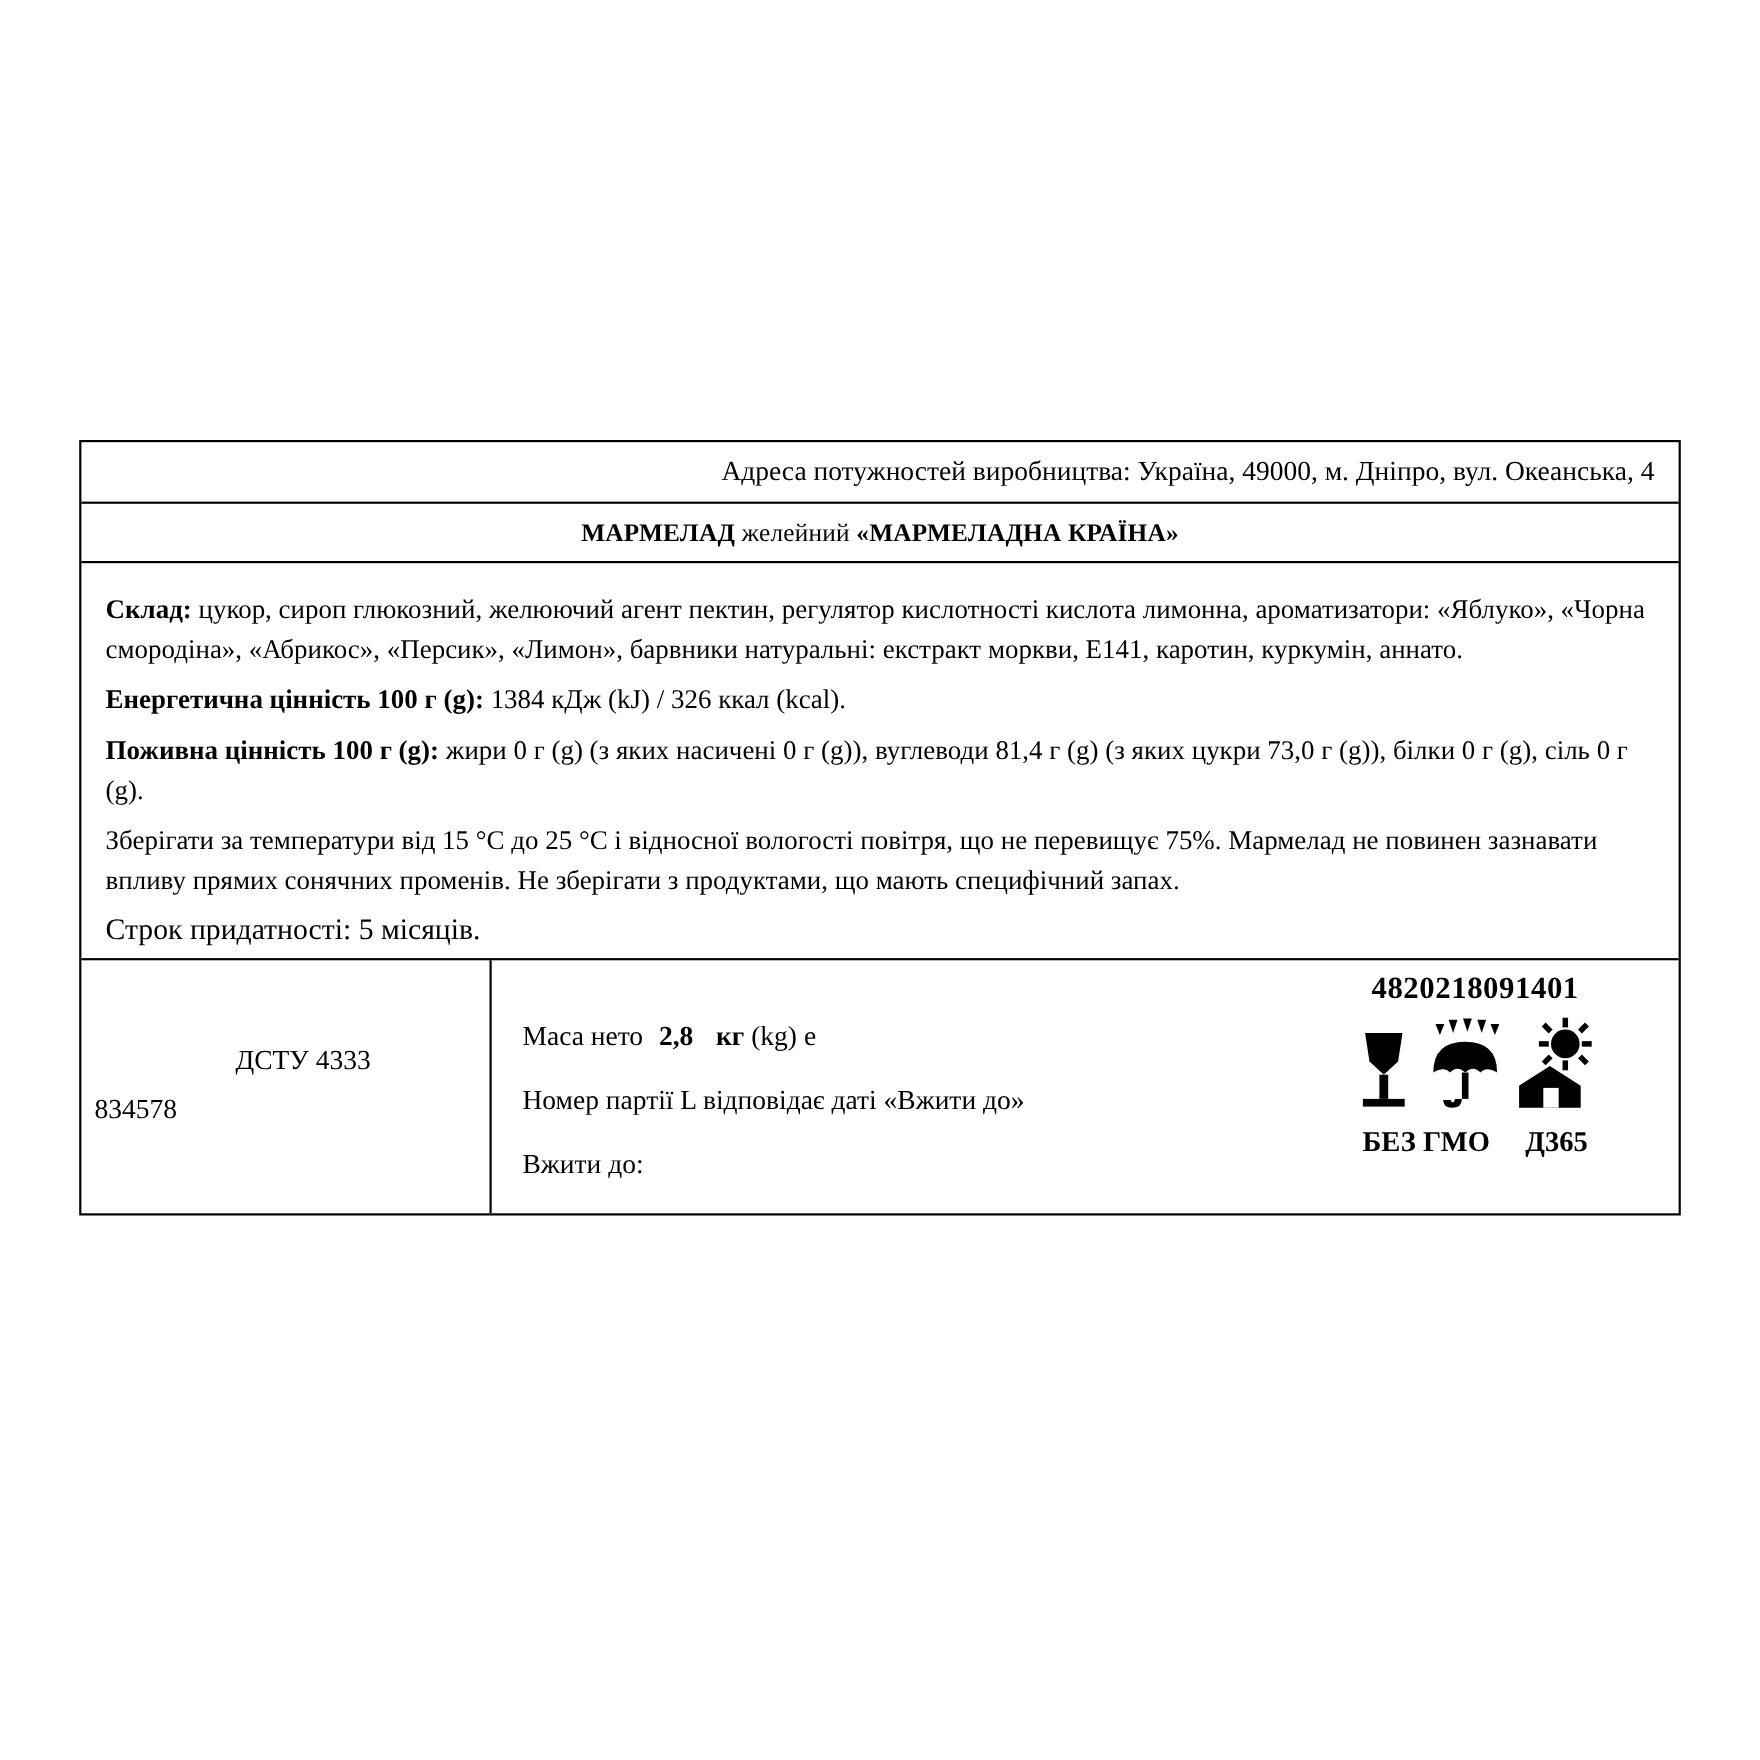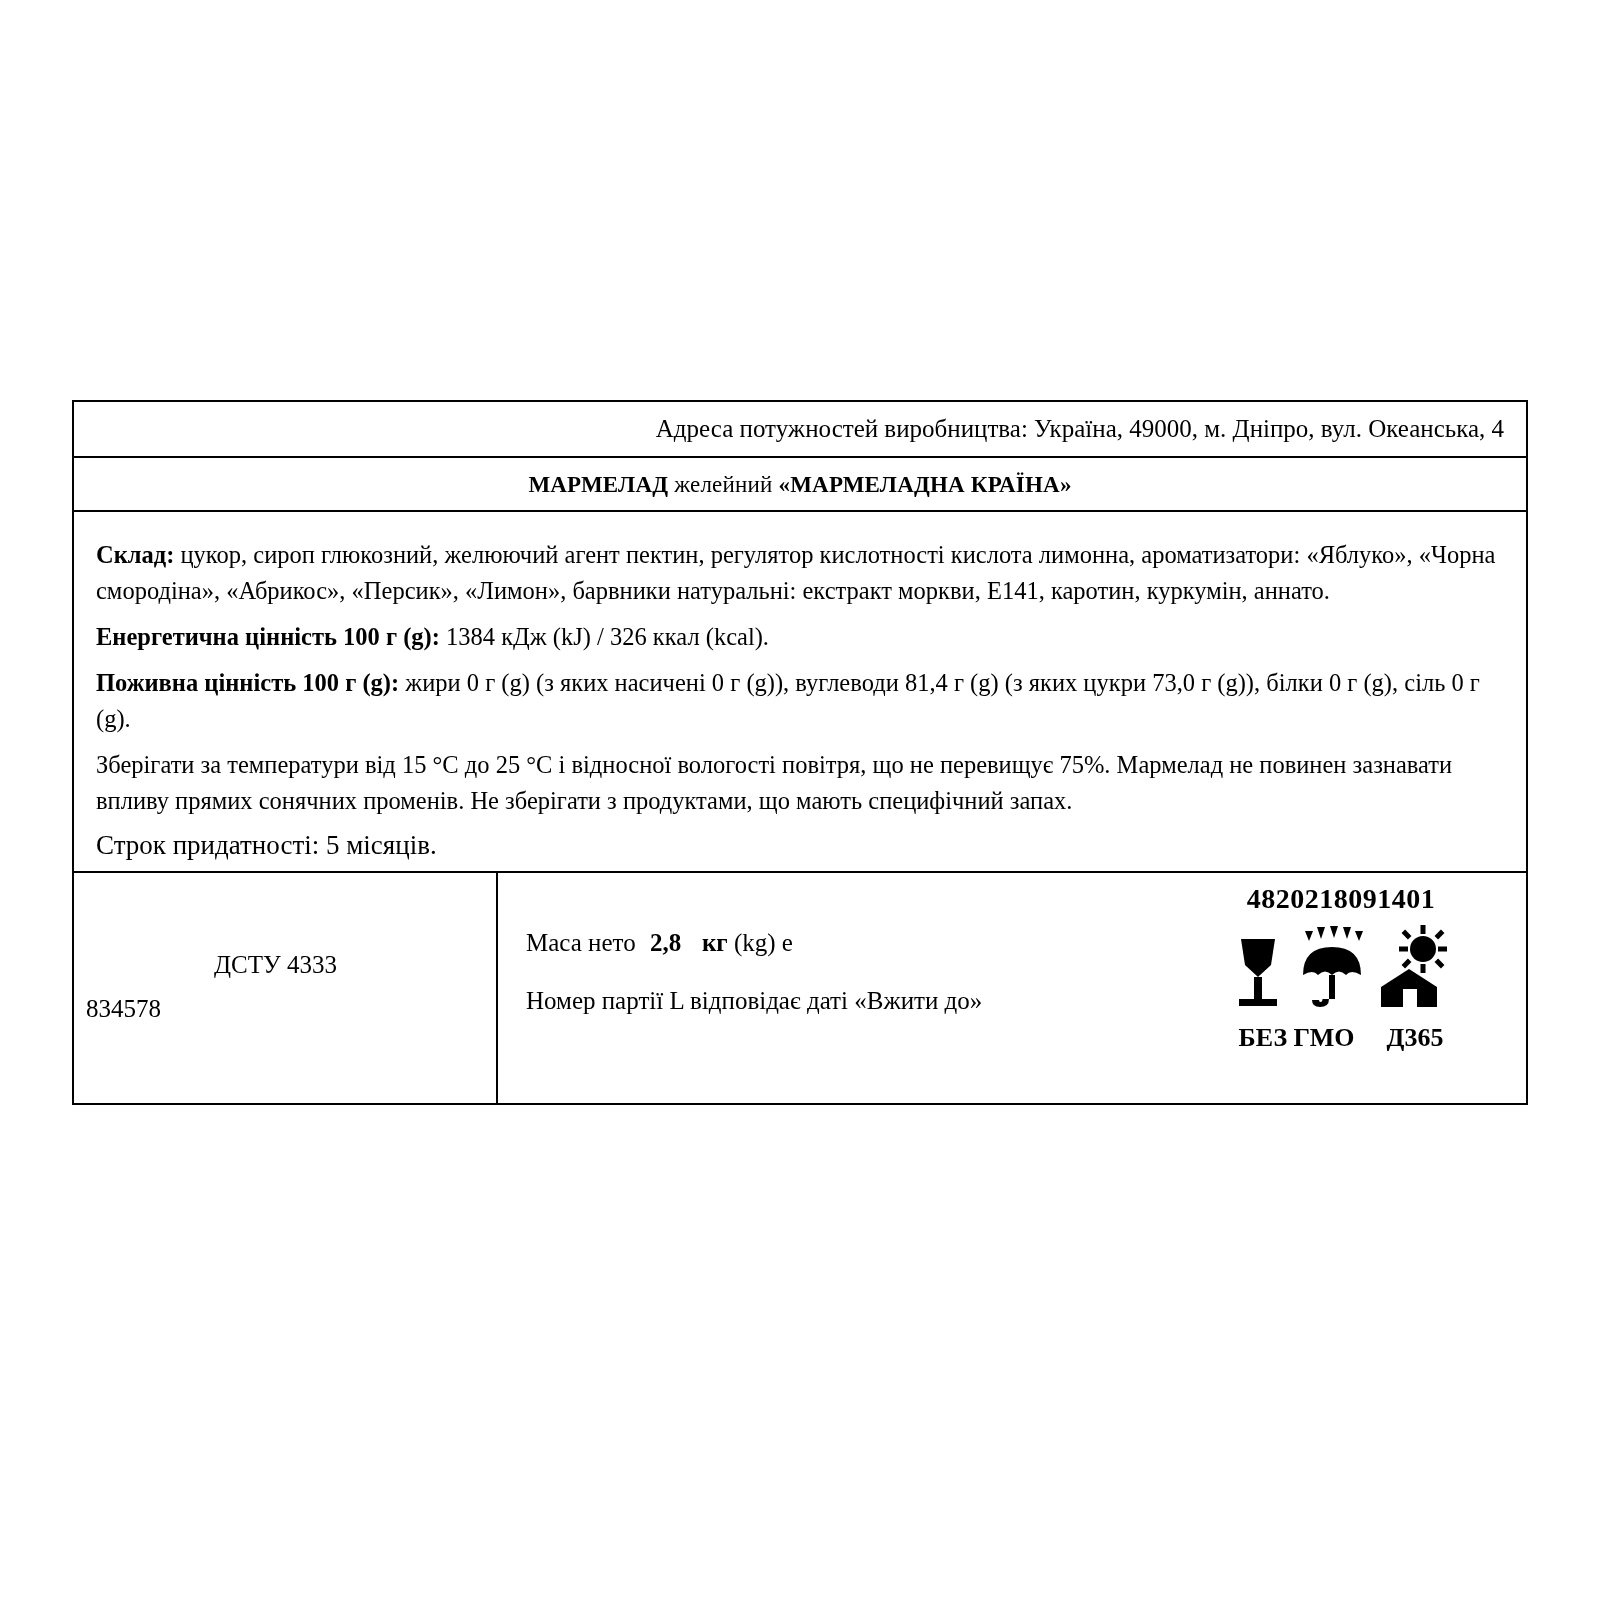--- a/index.html
+++ b/index.html
@@ -76,21 +76,21 @@
     padding: 0 20px 0 22px;
   }
 
   
   .bottom-row {
     display: flex;
     border-top: 2px solid #000;
     min-height: 230px;
   }
   .col-dstu {
-    width: 424px;
+    width: 373px;
     box-sizing: border-box;
     border-right: 2px solid #000;
     position: relative;
     padding: 0;
   }
   .dstu-text {
     position: absolute;
     left: 140px;
     top: 78px;
     font-size: 25px;
@@ -182,20 +182,21 @@
   <div class="bottom-row">
 
     <div class="col-dstu">
       <div class="dstu-text">ДСТУ 4333</div>
       <div class="dstu-code">834578</div>
     </div>
 
     <div class="col-mass">
       <div class="mass-line"><span>Маса нето</span><span class="val">2,8</span> <span class="unit">кг</span> <span>(kg)</span> <span>e</span></div>
       <div class="mass-line">Номер партії L відповідає даті «Вжити до»</div>
+      <div class="mass-line">Вжити до:</div>
     </div>
 
     <div class="col-marks">
       <div class="barcode-num">4820218091401</div>
 
       <div class="icons">
 
         <span>
           <svg class="icon-svg" width="54" height="74" viewBox="0 0 54 74">
             <path d="M10 4 L44 4 L40 30 Q27 42 27 42 Q27 42 14 30 Z" fill="#000"></path>

